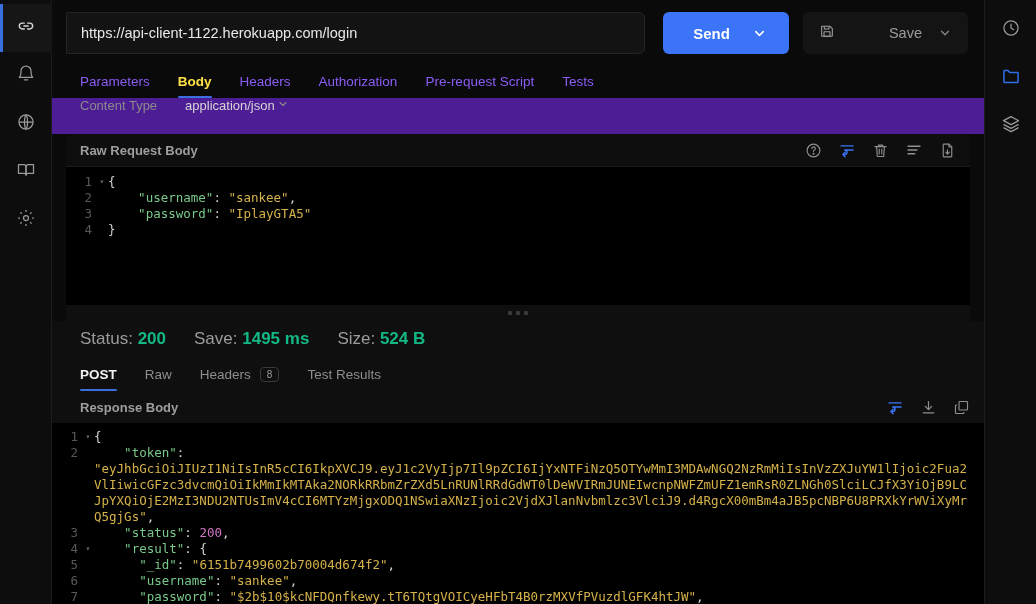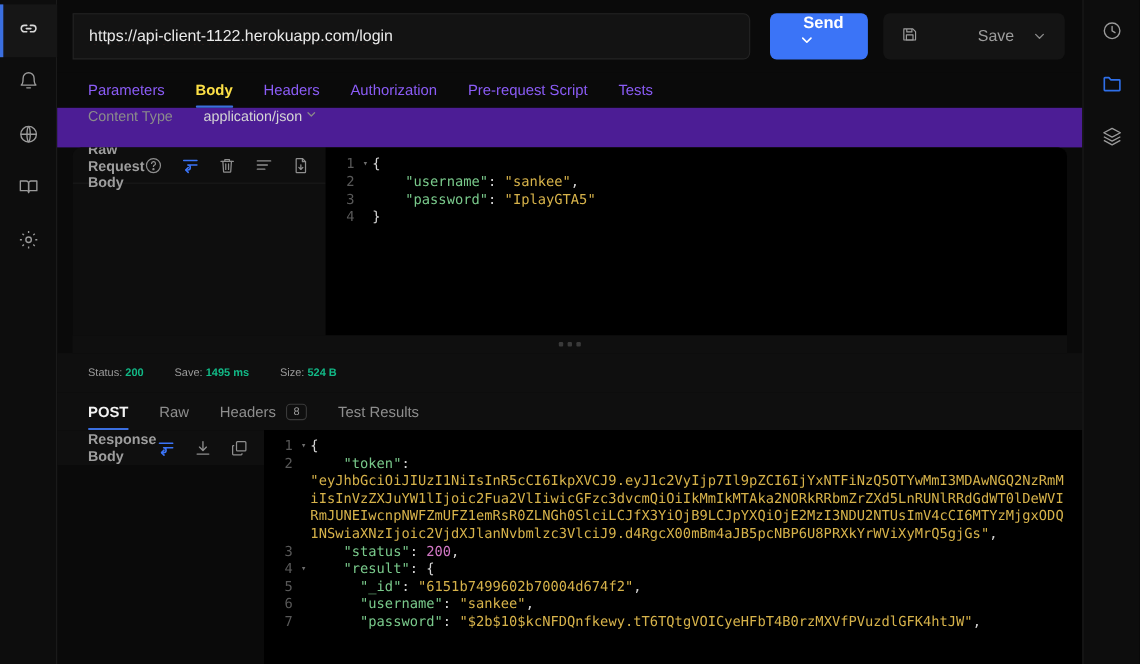--- a/index.html
+++ b/index.html
@@ -66,21 +66,21 @@
     overflow: hidden; text-overflow: ellipsis;
     text-decoration: underline;
     text-decoration-style: wavy;
     text-decoration-color: #d03a2a;
     text-decoration-thickness: 1px;
     text-underline-offset: 3px;
   }
   .sendwrap { display: flex; align-items: center; margin-left: 18px; }
   .send {
     height: 42px; background: #3b74f7; border-radius: 6px;
-    display: flex; align-items: center; cursor: pointer; flex-direction: column;
+    display: flex; align-items: center; cursor: pointer;
   }
   .send-label {
     color: #fff; font-size: 15px; font-weight: bold;
     padding: 0 22px 0 30px;
   }
   .send-caret {
     padding-right: 22px; display: flex; align-items: center; color: #fff;
   }
   .save {
     height: 42px; margin-left: 14px; background: #141414;
@@ -109,21 +109,21 @@
   .ctrow {
     height: 36px; flex: 0 0 36px; display: flex; align-items: flex-start;
     padding: 0 28px; gap: 28px; background: #4c1d95;
   }
   .ct-label { font-size: 13px; color: #8b8b8b; }
   .ct-value { font-size: 13px; color: #d5d5d5; display: flex; align-items: center; gap: 2px; cursor: pointer; }
 
   
   .reqpanel {
     margin: 0 14px; background: #0e0e0e;
-    border-radius: 8px 8px 0 0; display: flex; 
+    border-radius: 8px 8px 0 0; display: flex; flex-direction: column;
     flex: 0 0 171px; overflow: hidden;
   }
   .reqhead {
     height: 33px; flex: 0 0 33px; display: flex; align-items: center;
     justify-content: space-between; padding: 0 14px;
     border-bottom: 1px solid #1b1b1b;
   }
   .reqhead-title { font-size: 13px; color: #9e9e9e; font-weight: bold; }
   .icons { display: flex; align-items: center; gap: 16px; }
   .ic { color: #8f8f8f; display: flex; align-items: center; cursor: pointer; }
@@ -154,21 +154,21 @@
     display: flex; align-items: center; justify-content: center; gap: 4px;
     cursor: ns-resize;
   }
   .hdot { width: 4px; height: 4px; background: #3a3a3a; border-radius: 1px; }
 
   
   .statusrow {
     flex: 0 0 36px; display: flex; align-items: center;
     padding: 0 14px 0 28px; gap: 28px; background: #0f0f0f;
   }
-  .st { font-size: 10px; color: #9b9b9b; }
+  .st { font-size: 17px; color: #9b9b9b; }
   .st b { color: #12b886; font-weight: bold; }
 
   
   .rtabs {
     flex: 0 0 34px; display: flex; align-items: flex-end;
     padding: 0 14px; background: #0f0f0f;
   }
   .rtab {
     font-size: 13.5px; color: #8e8e8e; padding: 0 14px 9px 14px;
     position: relative; cursor: pointer;
@@ -178,21 +178,21 @@
   .rtab.active::after {
     content: ""; position: absolute; left: 14px; right: 14px; bottom: 0;
     height: 2.5px; background: #3b6fe0; border-radius: 2px;
   }
   .badge {
     border: 1px solid #3a3a3a; border-radius: 4px;
     font-size: 10px; color: #9a9a9a; padding: 1px 6px; font-weight: normal;
   }
 
   
-  .respbody { flex: 1 1 auto; display: flex; flex-direction: row; min-height: 0; }
+  .respbody { flex: 1 1 auto; display: flex; flex-direction: column; min-height: 0; }
   .resphead {
     height: 32px; flex: 0 0 32px; display: flex; align-items: center;
     justify-content: space-between; padding: 0 14px 0 28px;
     background: #0f0f0f;
   }
   .resphead-title { font-size: 13px; color: #9e9e9e; font-weight: bold; }
   .resp-code { flex: 1 1 auto; background: #000; overflow: hidden; padding-top: 6px; }
 </style>
 </head>
 <body>

